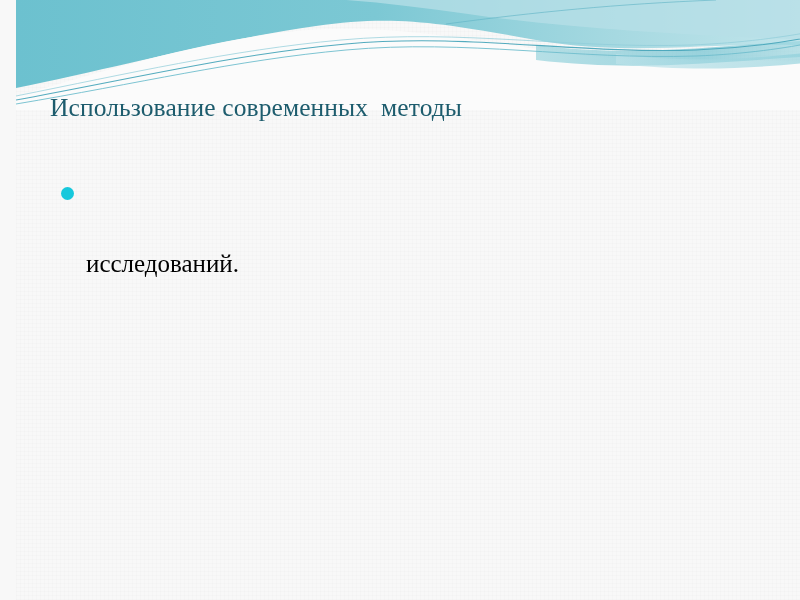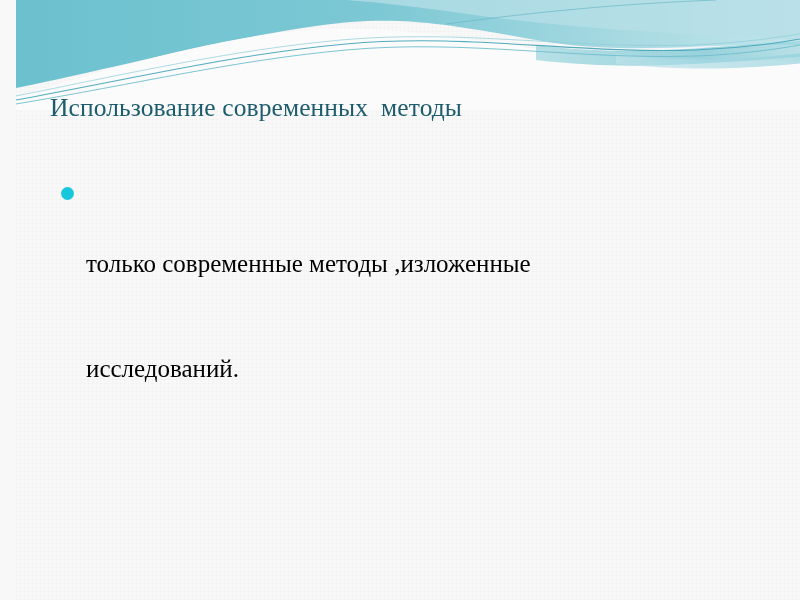--- a/index.html
+++ b/index.html
@@ -134,20 +134,19 @@
 
   <div id="title-block">
     <div class="title-line">Использование современных  методы</div>
   </div>
 
   <div id="body-block">
 
     <div class="bullet-item">
       <span class="bullet-marker"></span>
       <div class="bullet-lines">
-        <div class="bullet-line">только современные методы ,изложенные</div>
         <div class="bullet-line">исследований.</div>
       </div>
     </div>
 
   </div>
 
 </div>
 
 </body></html>

